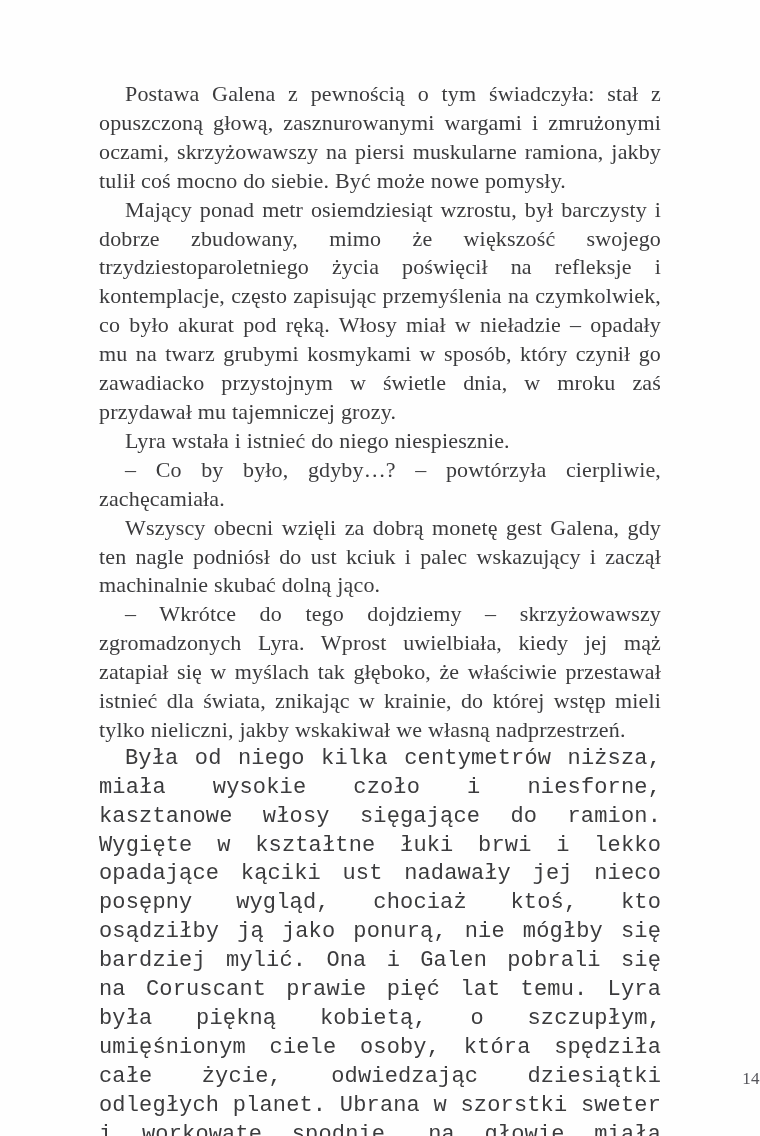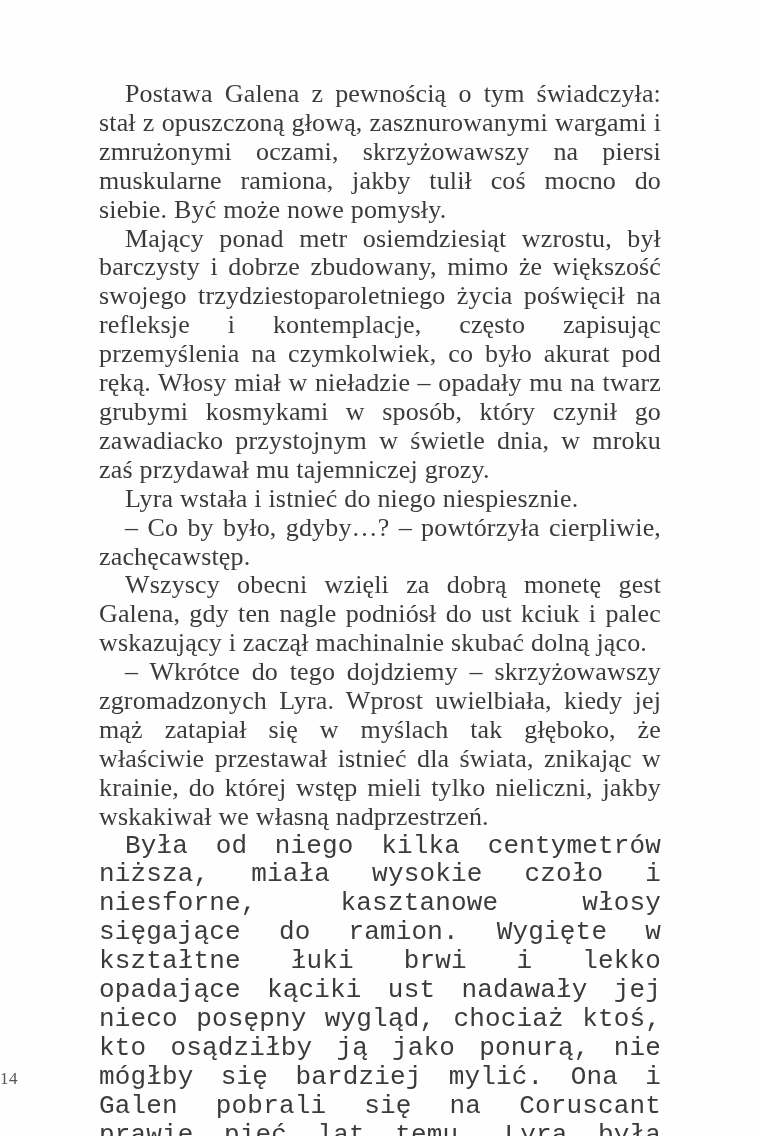--- a/index.html
+++ b/index.html
@@ -26,55 +26,55 @@
   .text-block {
     position: absolute;
     left: 99px;
     top: 80px;
     width: 562px;
   }
   .para {
     margin: 0;
     text-align: justify;
     text-justify: inter-word;
-    font-size: 26px;
+    font-size: 22px;
     line-height: 28.9px;
     text-indent: 26px;
     letter-spacing: 0.15px;
     word-spacing: 0.2px;
     -webkit-hyphens: none;
     hyphens: none;
   }
   .para:last-child {
     text-align: justify;
     font-family: Liberation Mono, monospace;
   }
   
 
   .folio {
     position: absolute;
     left: 0;
     top: 1069px;
     width: 760px;
-    text-align: left;
+    text-align: right;
     font-size: 17px;
     color: #54545a;
     letter-spacing: 0.4px;
   }
 </style>
 </head>
 <body>
 
 <div class="page">
 
   <div class="text-block">
     <p class="para">Postawa Galena z pewnością o tym świadczyła: stał z opusz­czoną głową, zasznurowanymi wargami i zmrużonymi oczami, skrzyżowawszy na piersi muskularne ramiona, jakby tulił coś mocno do siebie. Być może nowe pomysły.</p>
     <p class="para">Mający ponad metr osiemdziesiąt wzrostu, był barczysty i dobrze zbudowany, mimo że większość swojego trzydziesto­paroletniego życia poświęcił na refleksje i kontemplacje, często zapisując przemyślenia na czymkolwiek, co było akurat pod ręką. Włosy miał w nieładzie – opadały mu na twarz grubymi kosmykami w sposób, który czynił go zawadiacko przystojnym w świetle dnia, w mroku zaś przydawał mu tajemniczej grozy.</p>
     <p class="para">Lyra wstała i istnieć do niego niespiesznie.</p>
-    <p class="para">– Co by było, gdyby…? – powtórzyła cierpliwie, zachęca­wstęp.</p>
+    <p class="para">– Co by było, gdyby…? – powtórzyła cierpliwie, zachęca­miała.</p>
     <p class="para">Wszyscy obecni wzięli za dobrą monetę gest Galena, gdy ten nagle podniósł do ust kciuk i palec wskazujący i zaczął machi­nalnie skubać dolną jąco.</p>
     <p class="para">– Wkrótce do tego dojdziemy – skrzyżowawszy zgromadzo­nych Lyra. Wprost uwielbiała, kiedy jej mąż zatapiał się w my­ślach tak głęboko, że właściwie przestawał istnieć dla świata, znikając w krainie, do której wstęp mieli tylko nieliczni, jakby wskakiwał we własną nadprzestrzeń.</p>
     <p class="para">Była od niego kilka centymetrów niższa, miała wysokie czoło i niesforne, kasztanowe włosy sięgające do ramion. Wygięte w kształtne łuki brwi i lekko opadające kąciki ust nadawały jej nieco posępny wygląd, chociaż ktoś, kto osądziłby ją jako po­nurą, nie mógłby się bardziej mylić. Ona i Galen pobrali się na Coruscant prawie pięć lat temu. Lyra była piękną kobietą, o szczupłym, umięśnionym ciele osoby, która spędziła całe ży­cie, odwiedzając dziesiątki odległych planet. Ubrana w szorstki sweter i workowate spodnie, na głowie miała kolorową czapkę uszankę wydzierganą z miejscowej włóczki, w której było jej bardzo do twarzy.</p>
   </div>
 
   <div class="folio">14</div>
 
 </div>
 
 </body></html>

